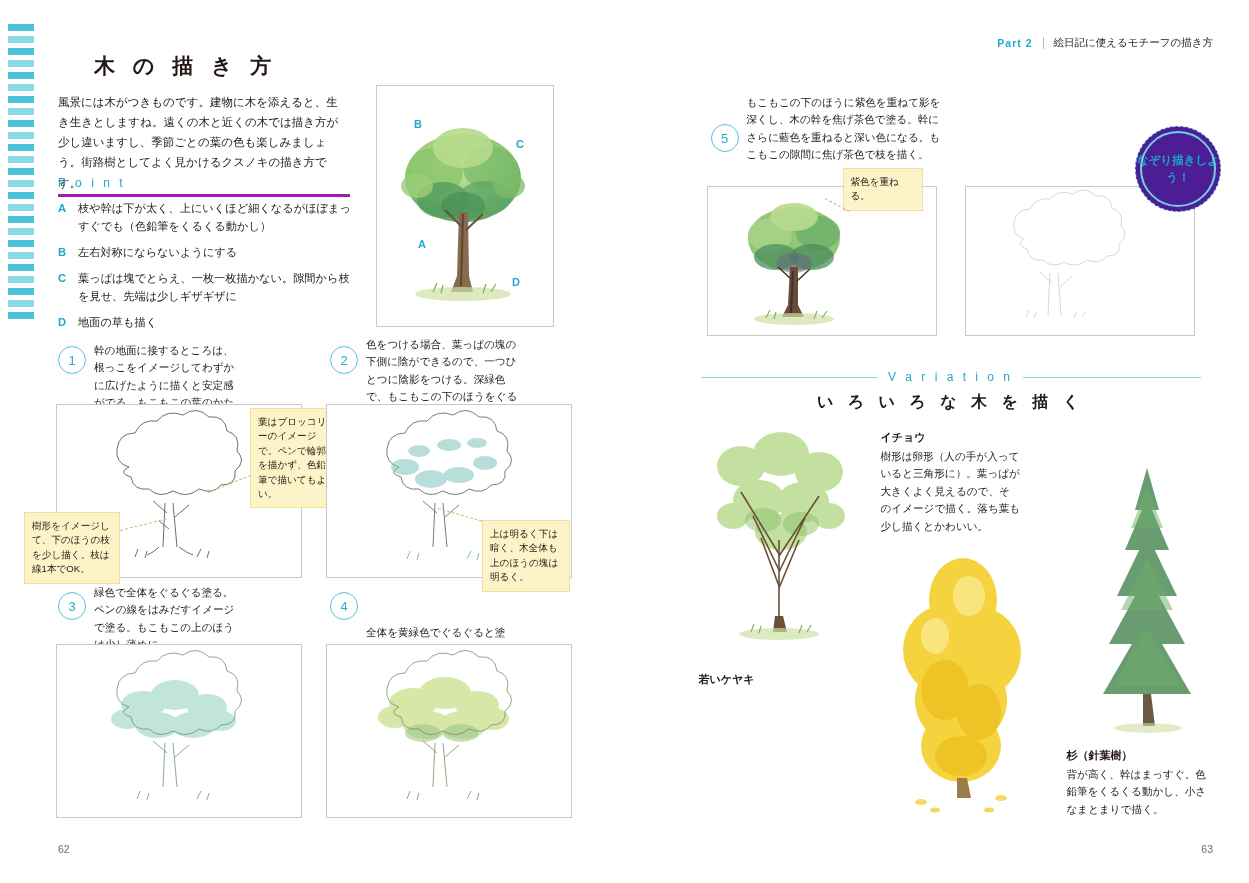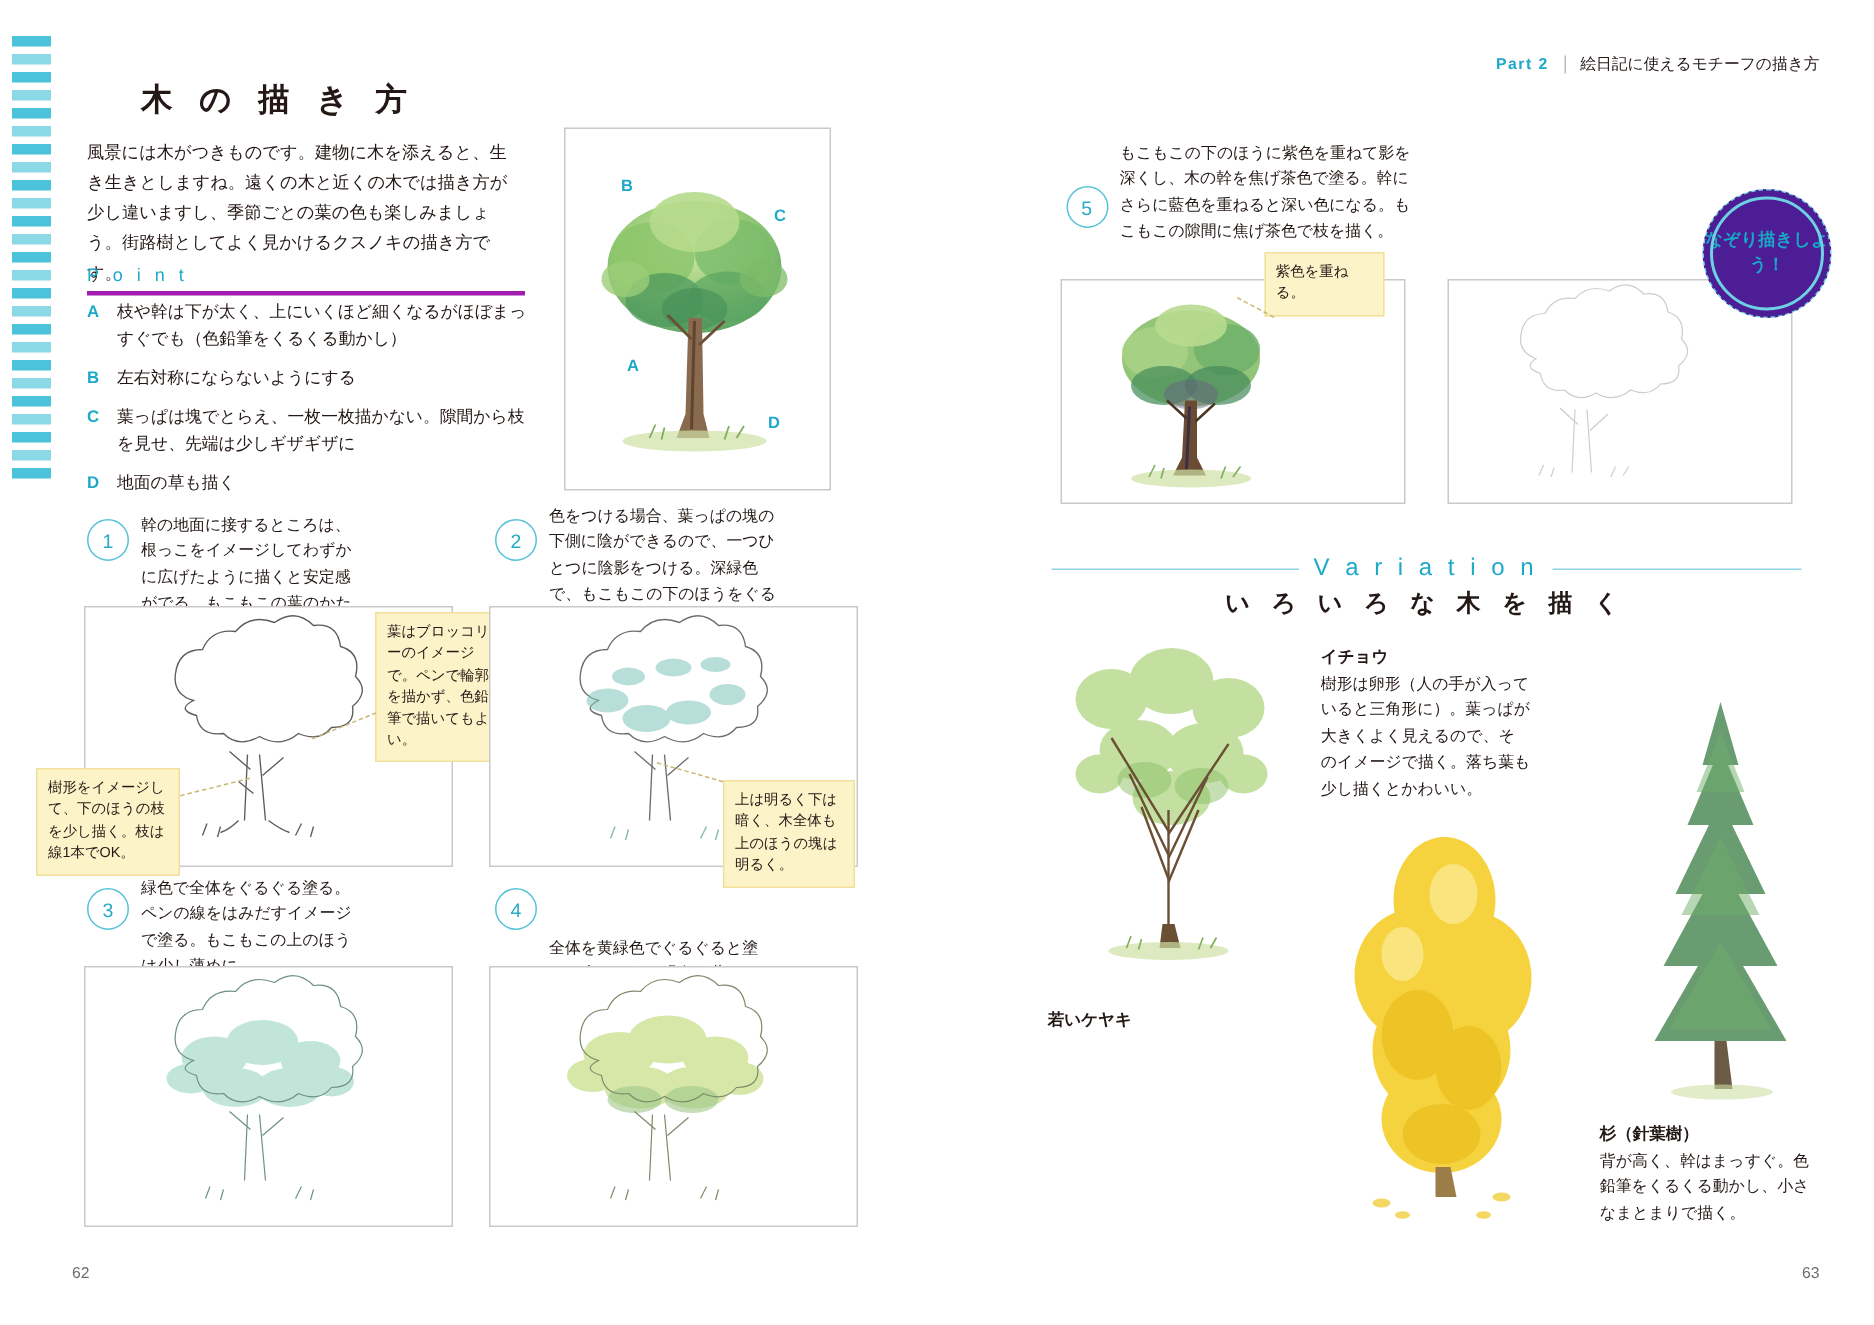--- a/index.html
+++ b/index.html
@@ -206,21 +206,21 @@
     pointer-events: none;
   }
 
   .variation-head {
     position: absolute;
     left: 700px;
     top: 370px;
     width: 500px;
     text-align: center;
     color: #1fa9c9;
-    font-size: 16px;
+    font-size: 12px;
     letter-spacing: 3px;
     display: flex;
     align-items: center;
     gap: 10px;
   }
   .variation-head .rule {
     flex: 1;
     height: 1px;
     background: #8fd6e6;
   }
@@ -427,21 +427,21 @@
           <ellipse cx="134" cy="88" rx="18" ry="9"></ellipse>
         </g>
         <g fill="none" stroke="#7d8a6a" stroke-width="0.8">
           <path d="M72 62 q-14 -4 -12 -18 q2 -16 18 -16 q6 -14 22 -12 q10 -12 26 -6 q14 -10 26 2 q16 -2 18 14 q14 4 10 20 q10 10 -2 20 q2 14 -14 14 q-8 10 -22 4 q-12 10 -26 2 q-14 8 -24 -2 q-16 2 -18 -12 q-14 -4 -2 -10 Z"></path>
           <path d="M108 98 l-2 44 M116 98 l4 44 M110 108 l-14 -12 M118 112 l14 -12"></path>
           <path d="M80 154 l3 -8 M90 155 l2 -7 M140 154 l4 -8 M150 155 l2 -7"></path>
         </g>
       </svg>
     </div>
 
-    <div class="folio" style="left:48px;">62</div>
+    <div class="folio" style="left:58px;">62</div>
   </div>
 
   <div class="page page-right">
 
     <div class="run-head">
       <span class="part">Part 2</span>
       <span class="sep"></span>
       <span>絵日記に使えるモチーフの描き方</span>
     </div>
 

